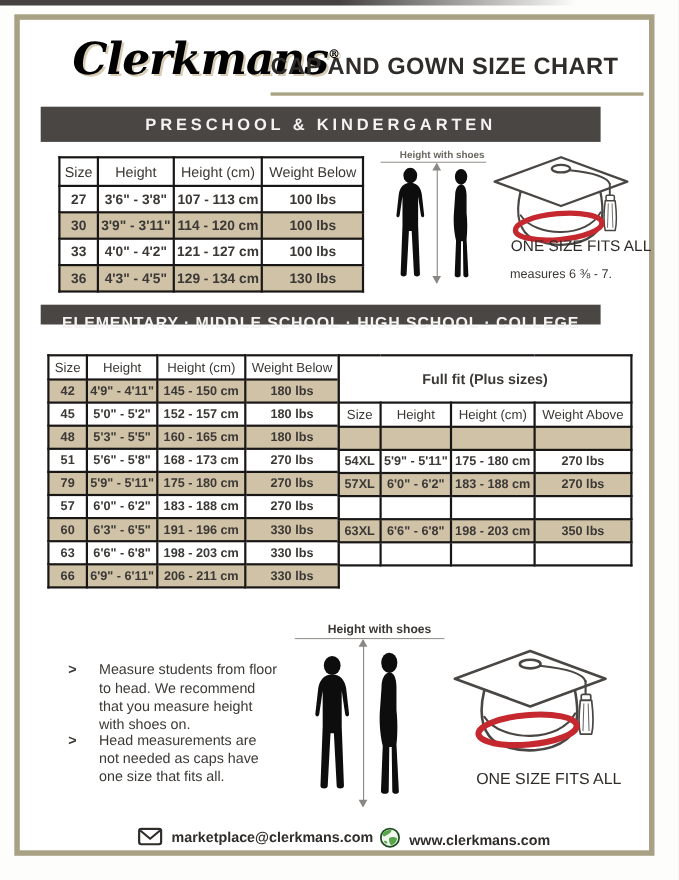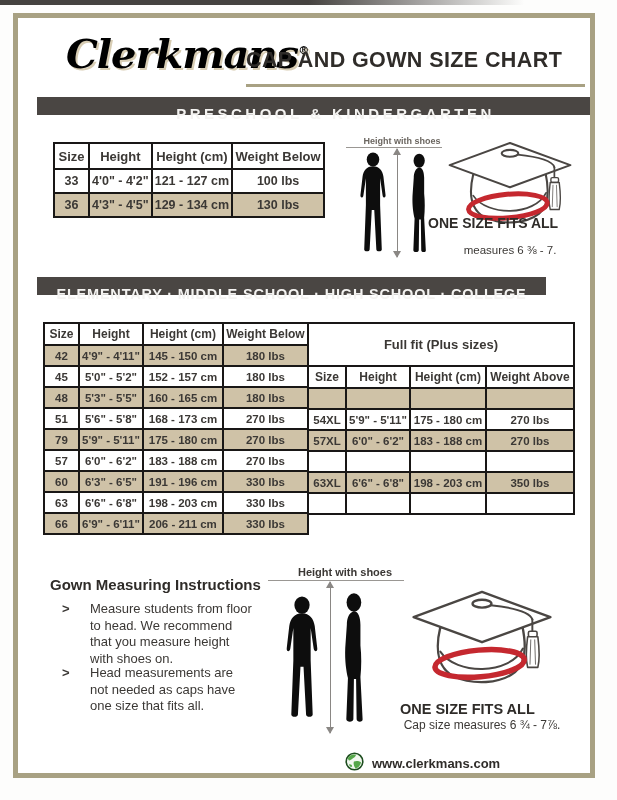--- a/index.html
+++ b/index.html
@@ -14,28 +14,28 @@
         font-style:italic;font-weight:bold;font-size:40px;color:#000000;
         text-shadow:2px 2px 0 #d8cdb4;letter-spacing:-1px;}
   .logo sup{font-size:11px;font-style:normal;letter-spacing:0;}
   .page-title{position:absolute;left:246px;top:48px;width:340px;font-size:21.5px;font-weight:700;
               letter-spacing:.4px;color:#2f2c29;white-space:nowrap;}
   .title-underline{position:absolute;left:246px;top:84px;width:339px;height:3px;background:#a8a183;}
 
   
   .banner{position:absolute;left:37px;width:509px;background:#4a4643;color:#f4f3f1;
           text-align:center;font-weight:600;}
-  .banner-1{top:97px;height:18px;line-height:33px;font-size:15px;letter-spacing:3.5px;padding-left:44px;}
+  .banner-1{top:97px;height:32px;line-height:33px;font-size:15px;letter-spacing:3.5px;}
   .banner-2{top:277px;height:18px;line-height:34px;font-size:14.5px;letter-spacing:.8px;}
 
   
   table{border-collapse:collapse;background:#fff;}
   th,td{border:2px solid #191716;text-align:center;padding:0 2px;white-space:nowrap;
         font-weight:600;color:#3b3835;}
-  th{font-weight:700;border-radius:13px;}
+  th{font-weight:400;border-radius:13px;}
   .tbl-k{position:absolute;left:53px;top:142px;font-size:12.5px;}
   .tbl-k th{height:24px;font-size:13px;}
   .tbl-k td{height:22px;}
   .tbl-k col.c1{width:35px}.tbl-k col.c2{width:62px}.tbl-k col.c3{width:78px}.tbl-k col.c4{width:92px}
   .tbl-k tbody[data-rows] tr:nth-child(even){background:#cfc2a7;}
 
   .tbl-main{position:absolute;left:43px;top:322px;font-size:11.5px;}
   .tbl-plus{position:absolute;left:307px;top:322px;font-size:11.5px;}
   .tbl-main th,.tbl-plus th{height:20px;font-size:12px;}
   .tbl-main td,.tbl-plus td{height:19px;}
@@ -50,21 +50,21 @@
   .fig-label-lg{position:absolute;font-size:11px;color:#3b3835;font-weight:700;}
   .hline{position:absolute;border-top:1.5px solid #9a9793;}
   .varrow{position:absolute;width:0;border-left:1.5px solid #8a8784;}
   .varrow::before,.varrow::after{content:"";position:absolute;left:-5px;width:0;height:0;
       border-left:4.5px solid transparent;border-right:4.5px solid transparent;}
   .varrow::before{top:-1px;border-bottom:7px solid #8a8784;}
   .varrow::after{bottom:-1px;border-top:7px solid #8a8784;}
   .silhouette{position:absolute;}
 
   
-  .osfa{position:absolute;text-align:left;font-weight:700;color:#2f2c29;}
+  .osfa{position:absolute;text-align:right;font-weight:400;color:#2f2c29;}
   .capnote{position:absolute;text-align:center;font-weight:500;color:#3b3835;}
 
   
   .instr-title{position:absolute;left:50px;top:576px;font-size:15px;font-weight:700;color:#2f2c29;}
   .bullet{position:absolute;left:62px;width:190px;font-size:13px;line-height:1.28;font-weight:500;color:#3b3835;}
   .bullet .marker{position:absolute;left:0;top:0;font-weight:700;}
   .bullet .btxt{display:block;margin-left:28px;}
   .cap-title{position:absolute;left:402px;top:570px;width:162px;text-align:center;
              font-size:15px;font-weight:700;color:#2f2c29;}
 
@@ -124,20 +124,32 @@
     <thead>
         <tr>
           <th>Size</th>
           <th>Height</th>
           <th>Height (cm)</th>
           <th>Weight Below</th>
         </tr>
       </thead>
     <tbody data-rows="preschool.table.rows">
         <tr>
+          <td>27</td>
+          <td>3'6" - 3'8"</td>
+          <td>107 - 113 cm</td>
+          <td>100 lbs</td>
+        </tr>
+        <tr>
+          <td>30</td>
+          <td>3'9" - 3'11"</td>
+          <td>114 - 120 cm</td>
+          <td>100 lbs</td>
+        </tr>
+        <tr>
           <td>33</td>
           <td>4'0" - 4'2"</td>
           <td>121 - 127 cm</td>
           <td>100 lbs</td>
         </tr>
         <tr>
           <td>36</td>
           <td>4'3" - 4'5"</td>
           <td>129 - 134 cm</td>
           <td>130 lbs</td>
@@ -290,21 +302,20 @@
         </tr>
         <tr>
           <td></td>
           <td></td>
           <td></td>
           <td></td>
         </tr>
       </tbody>
   </table>
 
-  <div class="instr-title">Gown Measuring Instructions</div>
   <div class="bullet" style="top:601px;">
     <span class="marker">&gt;</span>
     <span class="btxt">Measure students from floor to head. We recommend that you measure height with shoes on.</span>
   </div>
   <div class="bullet" style="top:665px;">
     <span class="marker">&gt;</span>
     <span class="btxt">Head measurements are not needed as caps have one size that fits all.</span>
   </div>
 
   <div class="fig-label-lg" style="left:285px;top:566px;width:120px;text-align:center;">Height with shoes</div>
@@ -314,22 +325,30 @@
     </svg>
   <svg class="silhouette" style="left:336px;top:585px;" width="38" height="148" viewBox="0 0 70 250">
       <use href="#fig-side"></use>
     </svg>
   <div class="varrow" style="left:330px;top:582px;height:151px;"></div>
 
   <svg class="silhouette" style="left:398px;top:584px;" width="168" height="118" viewBox="0 0 190 150">
       <use href="#grad-cap"></use>
     </svg>
   <div class="osfa" style="left:400px;top:701px;width:165px;font-size:14.5px;">ONE SIZE FITS ALL</div>
-  <div class="capnote" style="left:388px;top:718px;width:188px;font-size:12px;">Cap size measures 6 ¾ - 7⅞.</div>
-
+
+  <div class="footer-item footer-email">
+    <span class="icon">
+      <svg width="23" height="17" viewBox="0 0 23 17">
+        <rect x="1.5" y="1.5" width="20" height="14" rx="2" fill="#ffffff" stroke="#2f2c29" stroke-width="2"></rect>
+        <path d="M2.5,3 L11.5,10.5 L20.5,3" fill="none" stroke="#2f2c29" stroke-width="2" stroke-linejoin="round"></path>
+      </svg>
+    </span>
+    <span>marketplace@clerkmans.com</span>
+  </div>
   <div class="footer-item footer-site">
     <span class="icon">
       <svg width="19" height="19" viewBox="0 0 19 19">
         <circle cx="9.5" cy="9.5" r="8.3" fill="#f2f8f0" stroke="#1d4d1f" stroke-width="1.6"></circle>
         <path d="M3,6 C4.5,3.2 8,1.8 11,2.8 C10.5,5.5 7.5,6.5 5.5,8 C4,9 3,8 3,6 Z" fill="#55a749"></path>
         <path d="M9,9.5 C11,8.5 14,8.8 16,10.2 C15.5,13.5 13,16 10.5,16.4 C9,14.5 8,11 9,9.5 Z" fill="#55a749"></path>
         <path d="M4,12.5 C5.5,12 7,12.8 7.2,14.5 C6,15.5 4.5,14.5 4,12.5 Z" fill="#55a749"></path>
       </svg>
     </span>
     <span>www.clerkmans.com</span>

